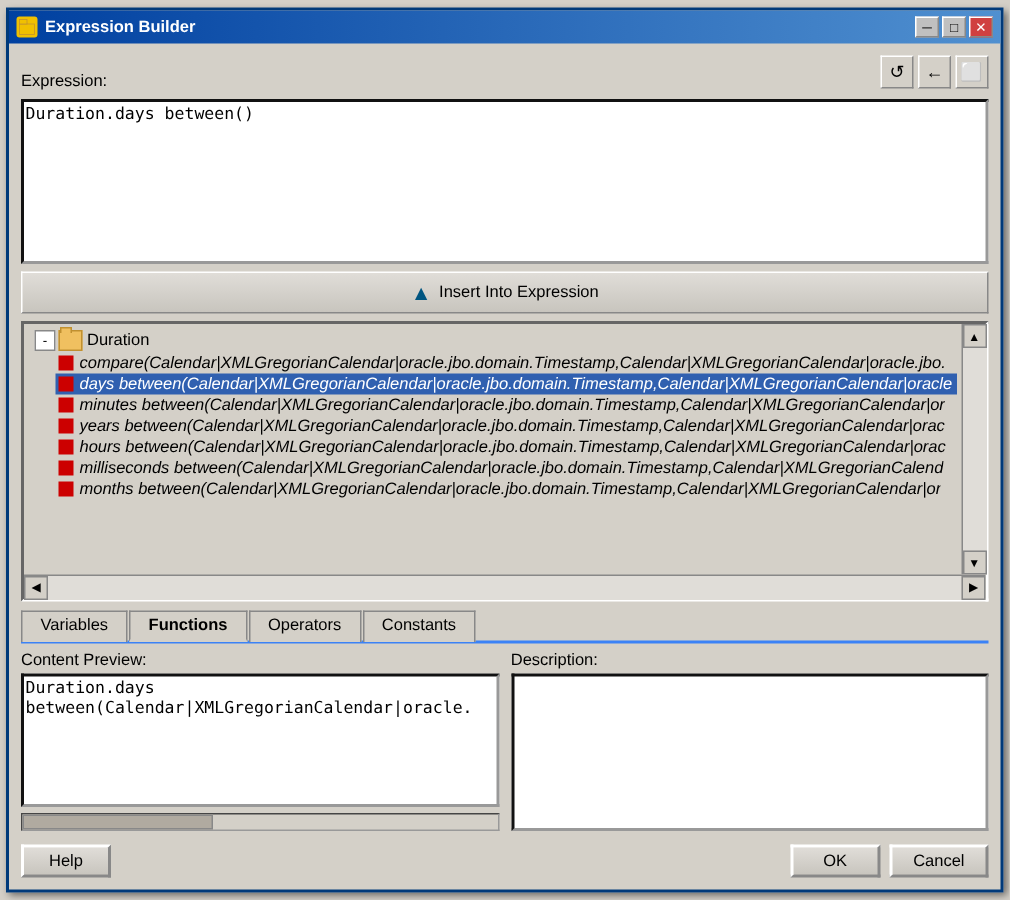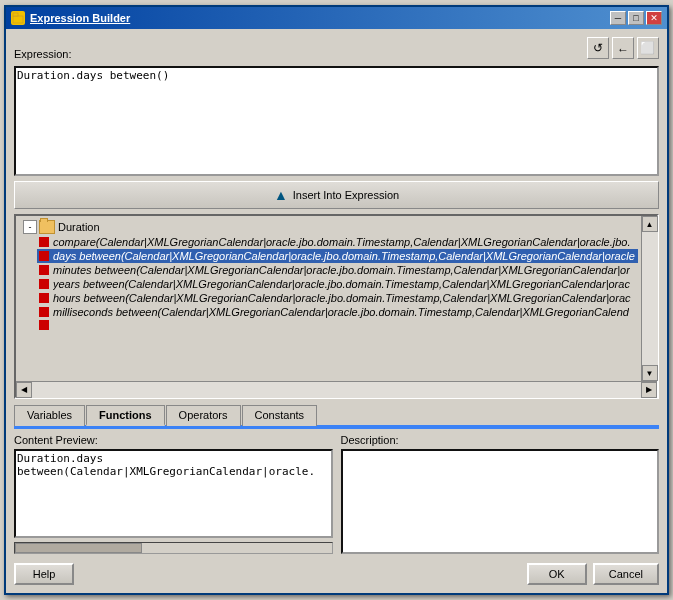--- a/index.html
+++ b/index.html
@@ -30,21 +30,20 @@
       display: flex;
       align-items: center;
       justify-content: space-between;
       height: 22px;
       flex-shrink: 0;
     }
     .title-bar-left {
       display: flex;
       align-items: center;
       gap: 5px;
-      text-decoration: underline;
     }
     .title-icon {
       width: 14px;
       height: 14px;
       background: #f0c000;
       border-radius: 2px;
       display: flex;
       align-items: center;
       justify-content: center;
       font-size: 9px;
@@ -203,21 +202,21 @@
       flex-shrink: 0;
     }
     .item-text {
       font-size: 11px;
       overflow: hidden;
       text-overflow: ellipsis;
     }
     .tabs-row {
       display: flex;
       gap: 0;
-      border-bottom: 4px solid #3b82f6;
+      border-bottom: 2px solid #3b82f6;
     }
     .tab {
       padding: 3px 12px;
       background: #d4d0c8;
       border: 1px solid #888;
       border-bottom: none;
       cursor: pointer;
       font-size: 11px;
       margin-right: 1px;
       position: relative;
@@ -423,20 +422,21 @@
               <div class="tree-item">
                 <span class="red-square"></span>
                 <span class="item-text">hours between(Calendar|XMLGregorianCalendar|oracle.jbo.domain.Timestamp,Calendar|XMLGregorianCalendar|orac</span>
               </div>
               <div class="tree-item">
                 <span class="red-square"></span>
                 <span class="item-text">milliseconds between(Calendar|XMLGregorianCalendar|oracle.jbo.domain.Timestamp,Calendar|XMLGregorianCalend</span>
               </div>
               <div class="tree-item">
                 <span class="red-square"></span>
+                <span class="item-text">months between(Calendar|XMLGregorianCalendar|oracle.jbo.domain.Timestamp,Calendar|XMLGregorianCalendar|or</span>
               </div>
             </div>
           </div>
         </div>
 
         <div class="scrollbar-v">
           <div class="scroll-btn">▲</div>
           <div class="scroll-track"></div>
           <div class="scroll-btn">▼</div>
         </div>

